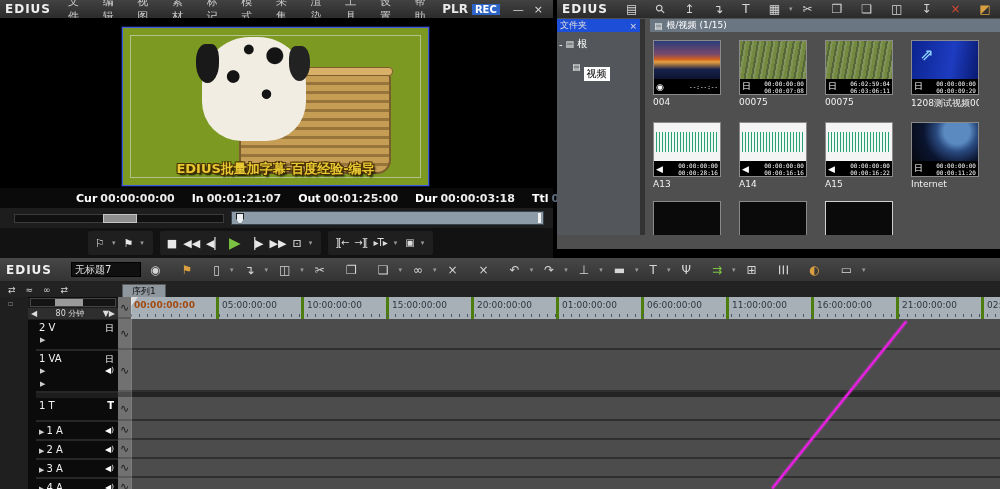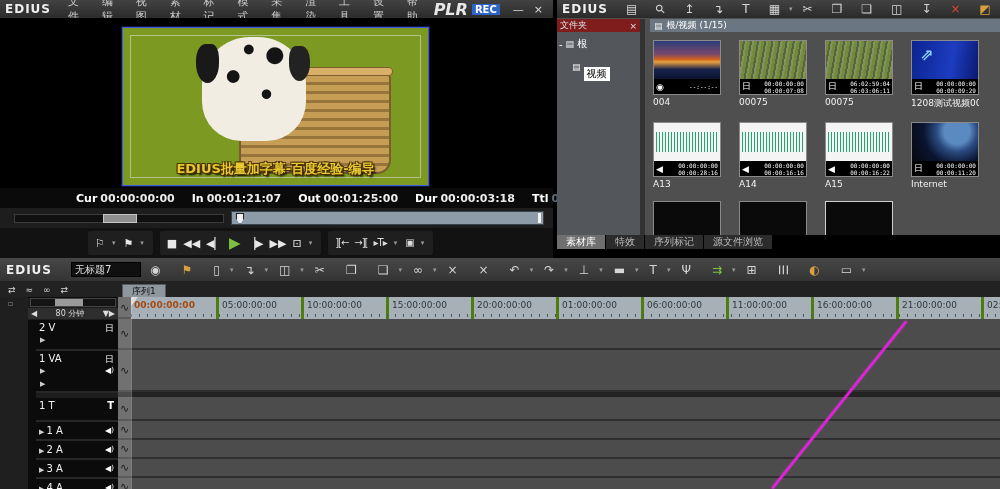--- a/index.html
+++ b/index.html
@@ -9,21 +9,21 @@
   .dd { font-size:7px; color:#9a9a9a; margin:0 2px 0 1px; }
   .red { color:#e04830; } .amber { color:#d8a040; } .green { color:#7cc242; }
   .rot45 { transform:rotate(-45deg); } .rot90 { transform:rotate(90deg); }
 
   
   #player { position:absolute; left:0; top:0; width:555px; height:258px; background:#0d0d0d; border-right:2px solid #000; }
   .menubar { height:18px; background:linear-gradient(#424242,#2b2b2b); display:flex; align-items:center; font-size:11px; color:#ccc; padding:0 5px; }
   .logo { font-weight:bold; color:#f0f0f0; font-size:12px; letter-spacing:1px; margin-right:10px; }
   .menu-item { padding:0 7px; cursor:default; }
   .grow { flex:1; }
-  .plr { font-weight:bold; font-size:16px; color:#e8e8e8; margin-right:4px;font-style:italic; }
+  .plr { font-weight:bold; font-size:12px; color:#e8e8e8; margin-right:4px; }
   .rec { font-weight:bold; font-size:10px; color:#fff; background:#2e64c8; padding:0 3px; margin-right:8px; }
   .winbtn { font-size:11px; color:#ddd; padding:0 5px; }
 
   #preview { position:absolute; left:0; top:18px; width:100%; height:170px; background:#000; }
   #video { position:absolute; left:122px; top:9px; width:307px; height:159px; background:#7c9a21; border:1px solid #3d5ae0; box-shadow:0 0 0 1px #101840; overflow:hidden; }
   .guide { position:absolute; inset:7px; border:1px solid rgba(225,225,225,.55); }
   .basket { position:absolute; left:38%; top:27%; width:50%; height:66%; background:repeating-linear-gradient(0deg,#c59d55 0 6px,#97743a 6px 9px); border:2px solid #7c5e2c; border-radius:8px 8px 14px 14px; }
   .basket::before { content:""; position:absolute; left:-4px; right:-4px; top:-5px; height:7px; background:#d8b068; border:1px solid #7c5e2c; border-radius:4px; }
   .puppy { position:absolute; left:26%; top:6%; width:34%; height:66%; background:#f1ede2; border-radius:46% 46% 38% 38%; background-image:radial-gradient(circle at 70% 18%, #141414 0 7%, transparent 8%),radial-gradient(circle at 30% 38%, #141414 0 6%, transparent 7%),radial-gradient(circle at 62% 55%, #141414 0 5%, transparent 6%),radial-gradient(circle at 45% 12%, #141414 0 4%, transparent 5%); }
   .puppy::before { content:""; position:absolute; left:-6%; top:6%; width:22%; height:38%; background:#191919; border-radius:50% 40% 60% 60%; }
@@ -44,21 +44,21 @@
   #transport { position:absolute; left:0; top:228px; width:100%; height:30px; background:#121212; display:flex; align-items:center; padding-left:88px; font-size:11px; color:#e8e8e8; }
   .tg { display:flex; align-items:center; background:#1f1f1f; height:24px; padding:0 7px; margin-right:7px; border-radius:2px; gap:6px; }
   .tbtn { display:inline-block; line-height:1; }
   .play { color:#7cc242; font-size:15px; }
   .trim { font-size:10px; letter-spacing:-1px; color:#dcdcdc; }
 
   
   #bin { position:absolute; left:557px; top:0; width:443px; height:249px; background:#4f4f4f; }
   .bin-toolbar { height:18px; background:linear-gradient(#424242,#2b2b2b); display:flex; align-items:center; gap:8px; padding:0 5px; }
   #folder-panel { position:absolute; left:0; top:19px; width:88px; height:216px; background:#53575b; border-right:5px solid #333; }
-  .phead { height:13px; background:#7f1d1d; color:#e0e0e0; font-size:9px; display:flex; align-items:center; justify-content:space-between; padding:0 3px; }
+  .phead { height:13px; background:#1d4ed8; color:#e0e0e0; font-size:9px; display:flex; align-items:center; justify-content:space-between; padding:0 3px; }
   .tree { padding:4px 2px; font-size:10px; color:#fff; }
   .ti { display:flex; align-items:center; gap:3px; padding:1px 0; white-space:nowrap; }
   .ti.child { padding-left:13px; }
   .fold { color:#f0f0f0; font-size:9px; }
   .sel { background:#fff; color:#000; padding:0 3px;margin-top:14px; }
   #clip-area { position:absolute; left:93px; top:19px; right:0; bottom:14px; overflow:hidden; }
   .path-strip { height:13px; background:#6b7683; color:#fff; font-size:9px; display:flex; align-items:center; gap:4px; padding:0 4px; }
   .grid { position:absolute; left:3px; right:0; top:14px; bottom:0; display:flex; flex-wrap:wrap; column-gap:18px; row-gap:5px; align-content:flex-start; overflow:hidden; }
   .clip { width:68px; }
   .dotbar { height:7px; }
@@ -346,23 +346,20 @@
         </span>
       <span class="clip">
           <span class="dotbar" style="display:block"><span class="dot g"></span><span class="dot b"></span></span>
           <span class="tile" style="display:block;border-color:#cfcfcf">
             <span class="thumb" style="display:block;background:#0a0a0a"></span>
           </span>
         </span>
     </div>
   </div>
 
-  <div class="bin-tabs">
-    <span class="rep"><span class="tab active">素材库</span><span class="tab ">特效</span><span class="tab ">序列标记</span><span class="tab ">源文件浏览</span></span>
-  </div>
 </div>
 
 <div id="tl">
   <div class="tl-toolbar">
     <span class="logo">EDIUS</span>
     <span class="proj">无标题7</span>
     <span class="rep"><span class="ic ">◉</span><span class="dd"></span><span class="ic amber">⚑</span><span class="dd"></span><span class="ic ">▯</span><span class="dd">▾</span><span class="ic ">↴</span><span class="dd">▾</span><span class="ic ">◫</span><span class="dd">▾</span><span class="ic ">✂</span><span class="dd"></span><span class="ic ">❐</span><span class="dd"></span><span class="ic ">❏</span><span class="dd">▾</span><span class="ic ">∞</span><span class="dd">▾</span><span class="ic ">×</span><span class="dd"></span><span class="ic ">×</span><span class="dd"></span><span class="ic ">↶</span><span class="dd">▾</span><span class="ic ">↷</span><span class="dd">▾</span><span class="ic ">⊥</span><span class="dd">▾</span><span class="ic ">▬</span><span class="dd">▾</span><span class="ic ">T</span><span class="dd">▾</span><span class="ic ">Ψ</span><span class="dd"></span><span class="ic green">⇉</span><span class="dd">▾</span><span class="ic ">⊞</span><span class="dd"></span><span class="ic rot90">☰</span><span class="dd"></span><span class="ic amber">◐</span><span class="dd"></span><span class="ic ">▭</span><span class="dd">▾</span></span>
   </div>
 
   <div class="tl-row2">

